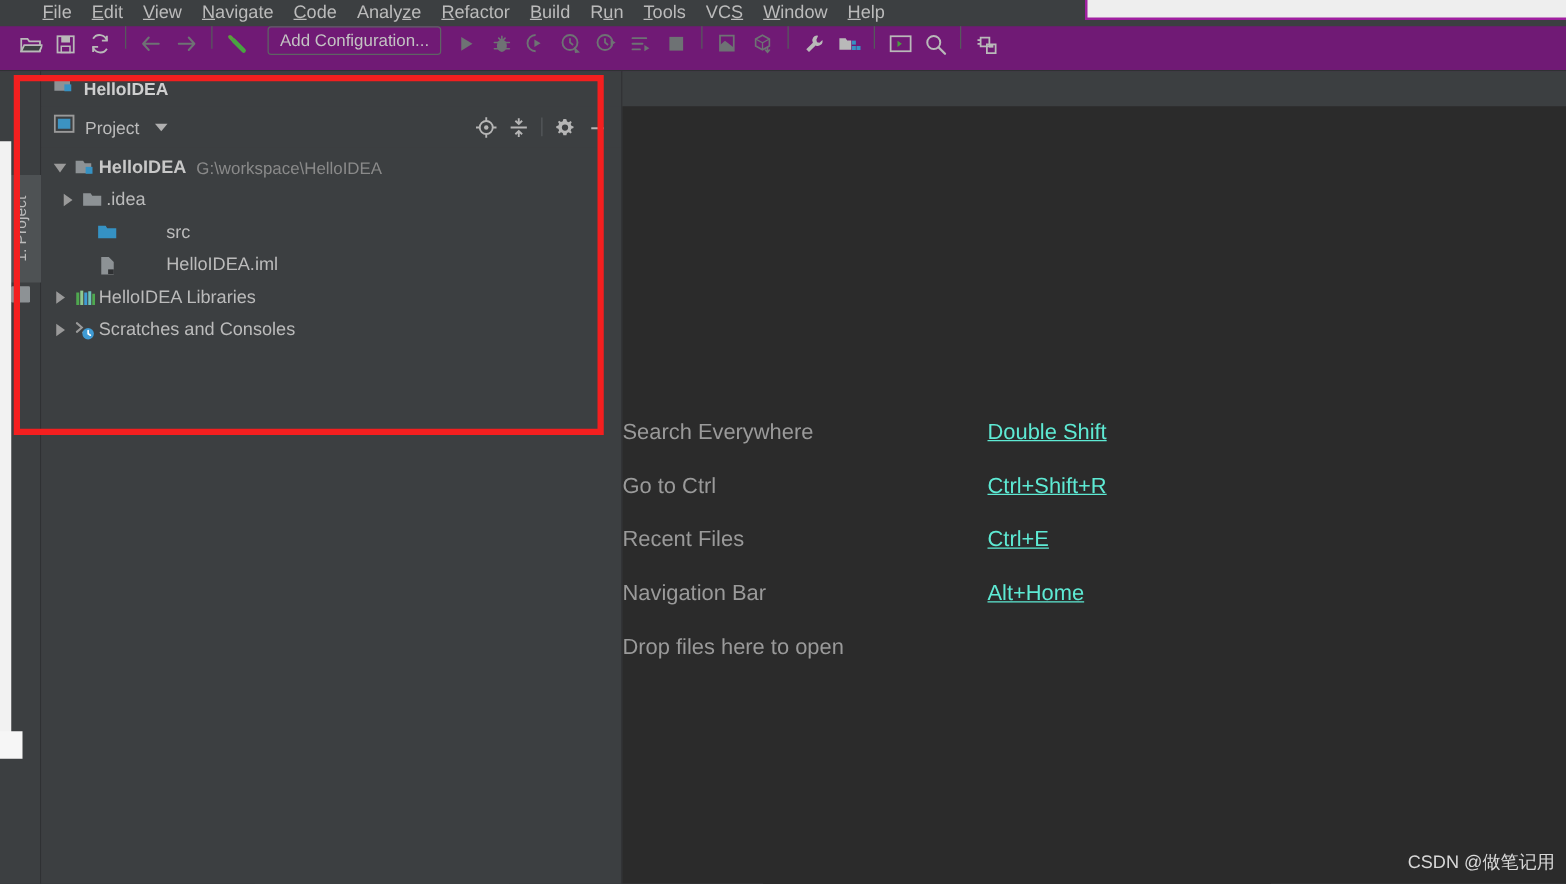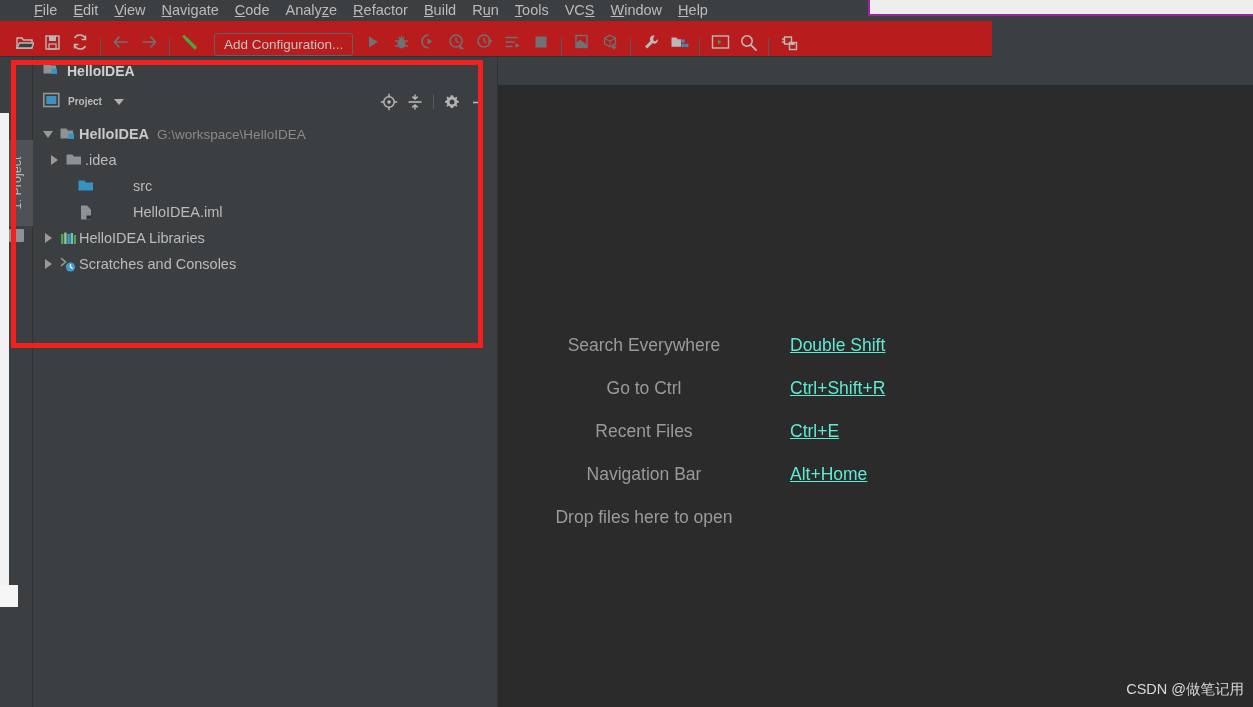--- a/index.html
+++ b/index.html
@@ -23,22 +23,22 @@
   .menu-item u { text-decoration: underline; text-underline-offset: 1px; }
 
   
   .ghost-window {
     position: absolute; left: 868px; top: 0px; width: 385px; height: 16px;
     background: #eeeeee; border-left: 2px solid #a020a0; border-bottom: 2px solid #a020a0;
   }
 
   
   .toolbar {
-    position: absolute; left: 0; top: 21px; width: 992px; height: 36px;
-    background: #b91c1c; display: flex; align-items: flex-end; padding-left: 10px;
+    position: absolute; left: 0; top: 21px; width: 1253px; height: 36px;
+    background: #701a75; display: flex; align-items: flex-start; padding-left: 10px;
     border-bottom: 1px solid #2f3133;
   }
   .tb { width: 28px; height: 28px; display: flex; align-items: center; justify-content: center; flex: none; }
   .tb svg { display: block; }
   .tb-sep { width: 1px; height: 18px; background: #555a5c; margin: 0 6px; flex: none; }
   .add-config {
     height: 23px; border: 1px solid #5e6364; border-radius: 3px; color: #c3c3c3;
     font-size: 13.5px; padding: 0 9px; display: flex; align-items: center;
     margin: 0 6px 0 10px; background: transparent; white-space: nowrap;
   }
@@ -74,21 +74,21 @@
   .proj-breadcrumb {
     position: absolute; left: 33px; top: 57px; width: 464px; height: 28px;
     background: #3c3f41; display: flex; align-items: center; padding-left: 10px;
   }
   .proj-breadcrumb .pbtext { color: #cfcfcf; font-size: 14px; font-weight: bold; margin-left: 7px; }
 
   .proj-header {
     position: absolute; left: 33px; top: 85px; width: 464px; height: 33px;
     background: #3c3f41; display: flex; align-items: center; padding: 0 6px 0 10px;
   }
-  .proj-title { color: #bcbcbc; font-size: 10px; margin-left: 8px; font-weight: bold; }
+  .proj-title { color: #bcbcbc; font-size: 14px; margin-left: 8px; }
   .caret-down {
     width: 0; height: 0; border-left: 5px solid transparent; border-right: 5px solid transparent;
     border-top: 6px solid #b0b0b0; margin-left: 12px;
   }
   .hdr-spacer { flex: 1 1 auto; }
   .hdr-icon { width: 26px; height: 26px; display: flex; align-items: center; justify-content: center; flex: none; }
   .hdr-sep { width: 1px; height: 15px; background: #555a5c; margin: 0 5px; flex: none; }
 
   .proj-tree {
     position: absolute; left: 33px; top: 118px; width: 464px; height: 589px;
@@ -121,21 +121,21 @@
   .editor-top-strip {
     position: absolute; left: 498px; top: 57px; width: 755px; height: 28px;
     background: #3c3f41;
   }
   .hints {
     position: absolute; left: 0; top: 250px; width: 755px;
     display: flex; flex-direction: column; gap: 22px;
   }
   .hint-row { display: flex; align-items: baseline; }
   .hint-label {
-    width: 292px; text-align: center; color: #9a9a9a; font-size: 17.5px; white-space: nowrap;
+    width: 292px; text-align: left; color: #9a9a9a; font-size: 17.5px; white-space: nowrap;
   }
   .hint-key {
     color: #5eead4; font-size: 17.5px; white-space: nowrap; text-decoration: underline;
   }
 
   .watermark {
     position: absolute; right: 9px; bottom: 8px;
     color: #d8d8d8; font-size: 14.5px; white-space: nowrap;
   }
 

